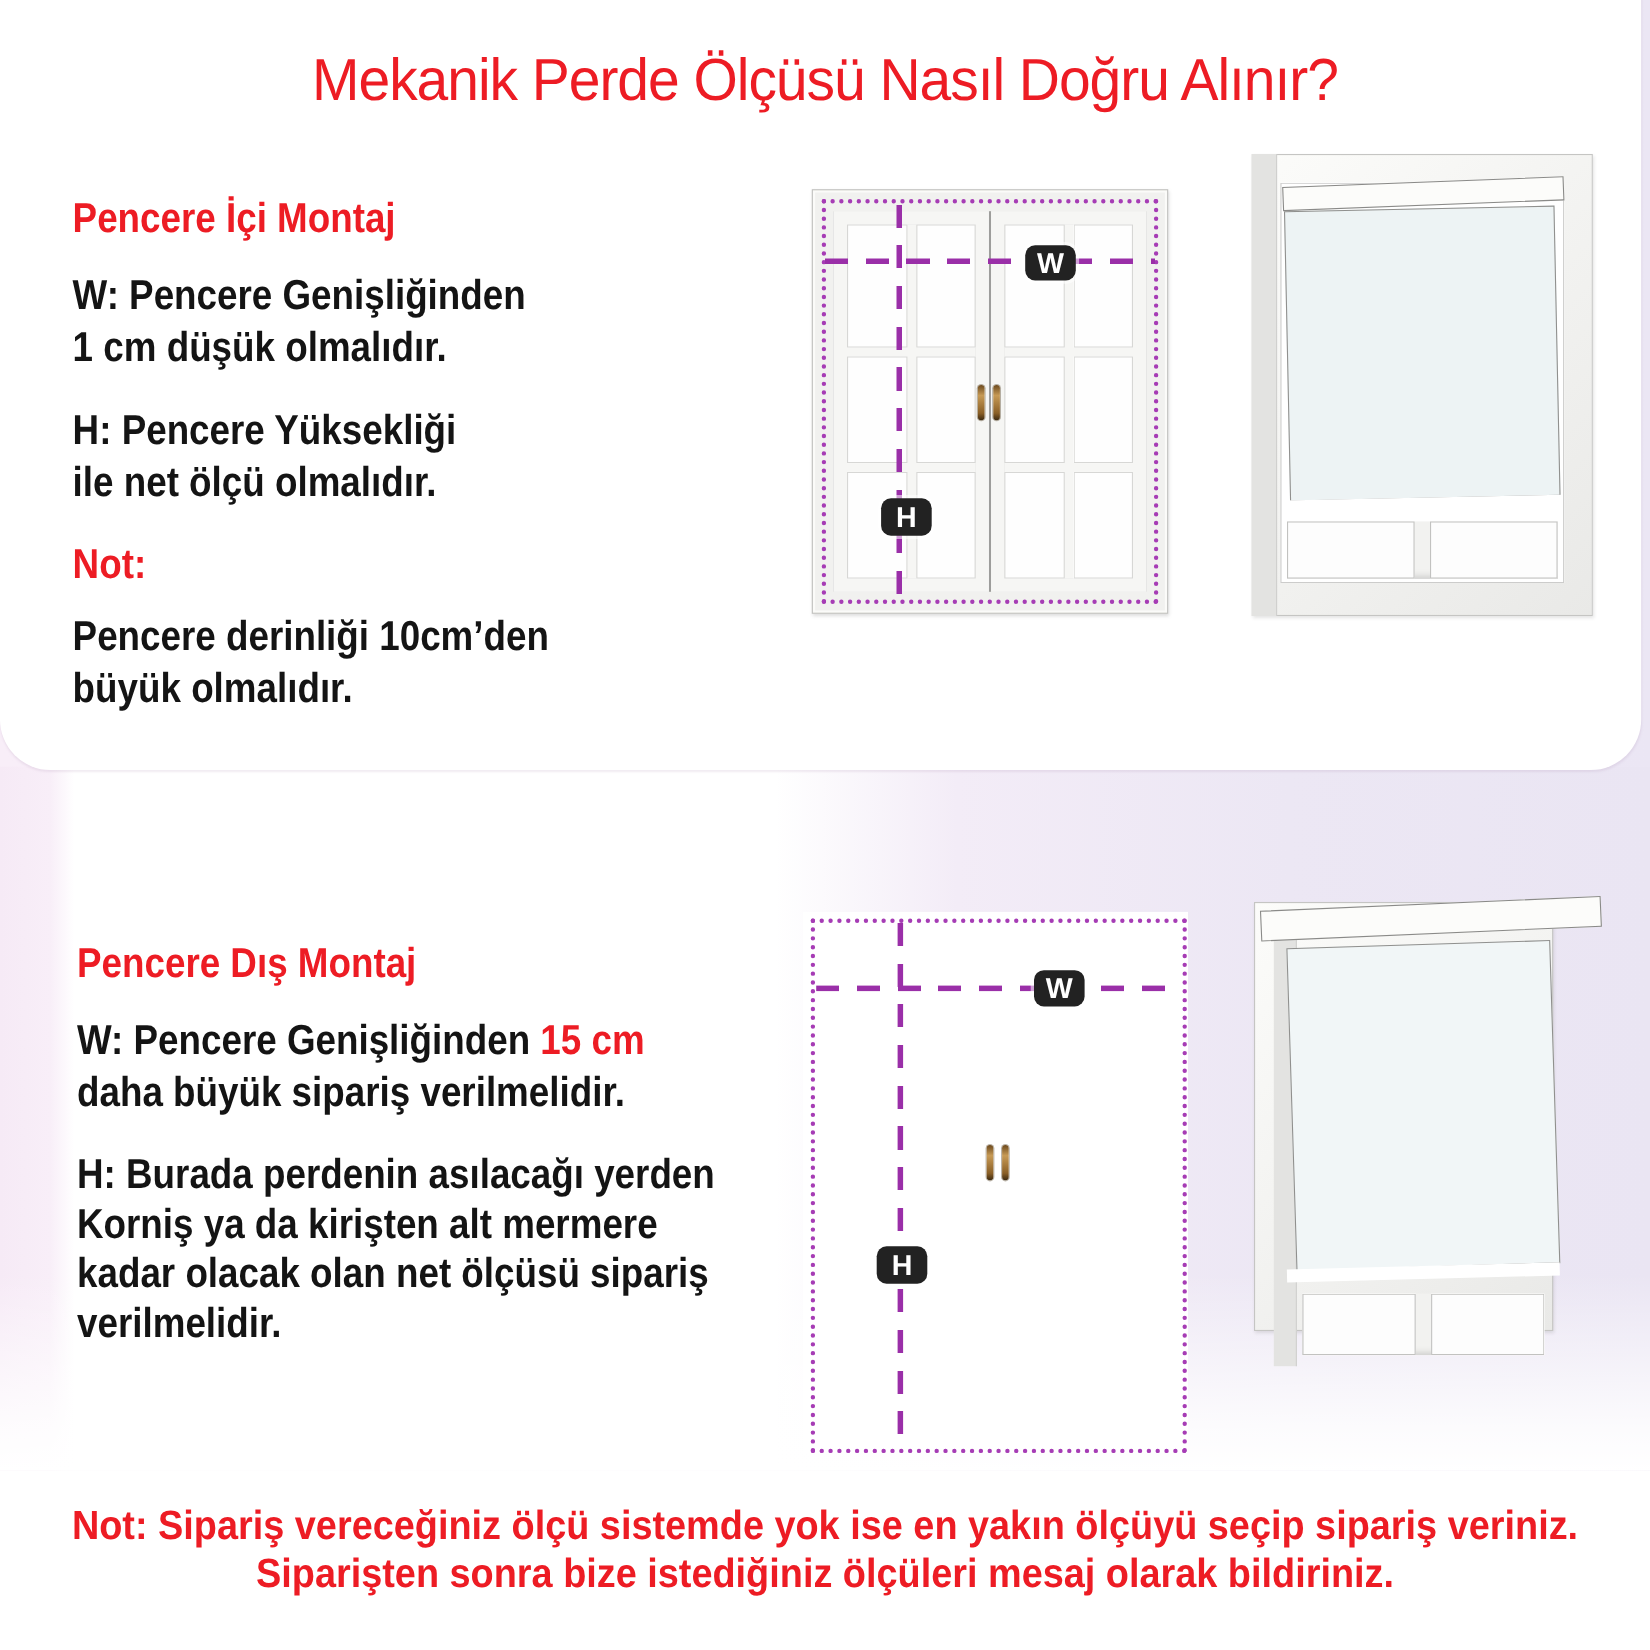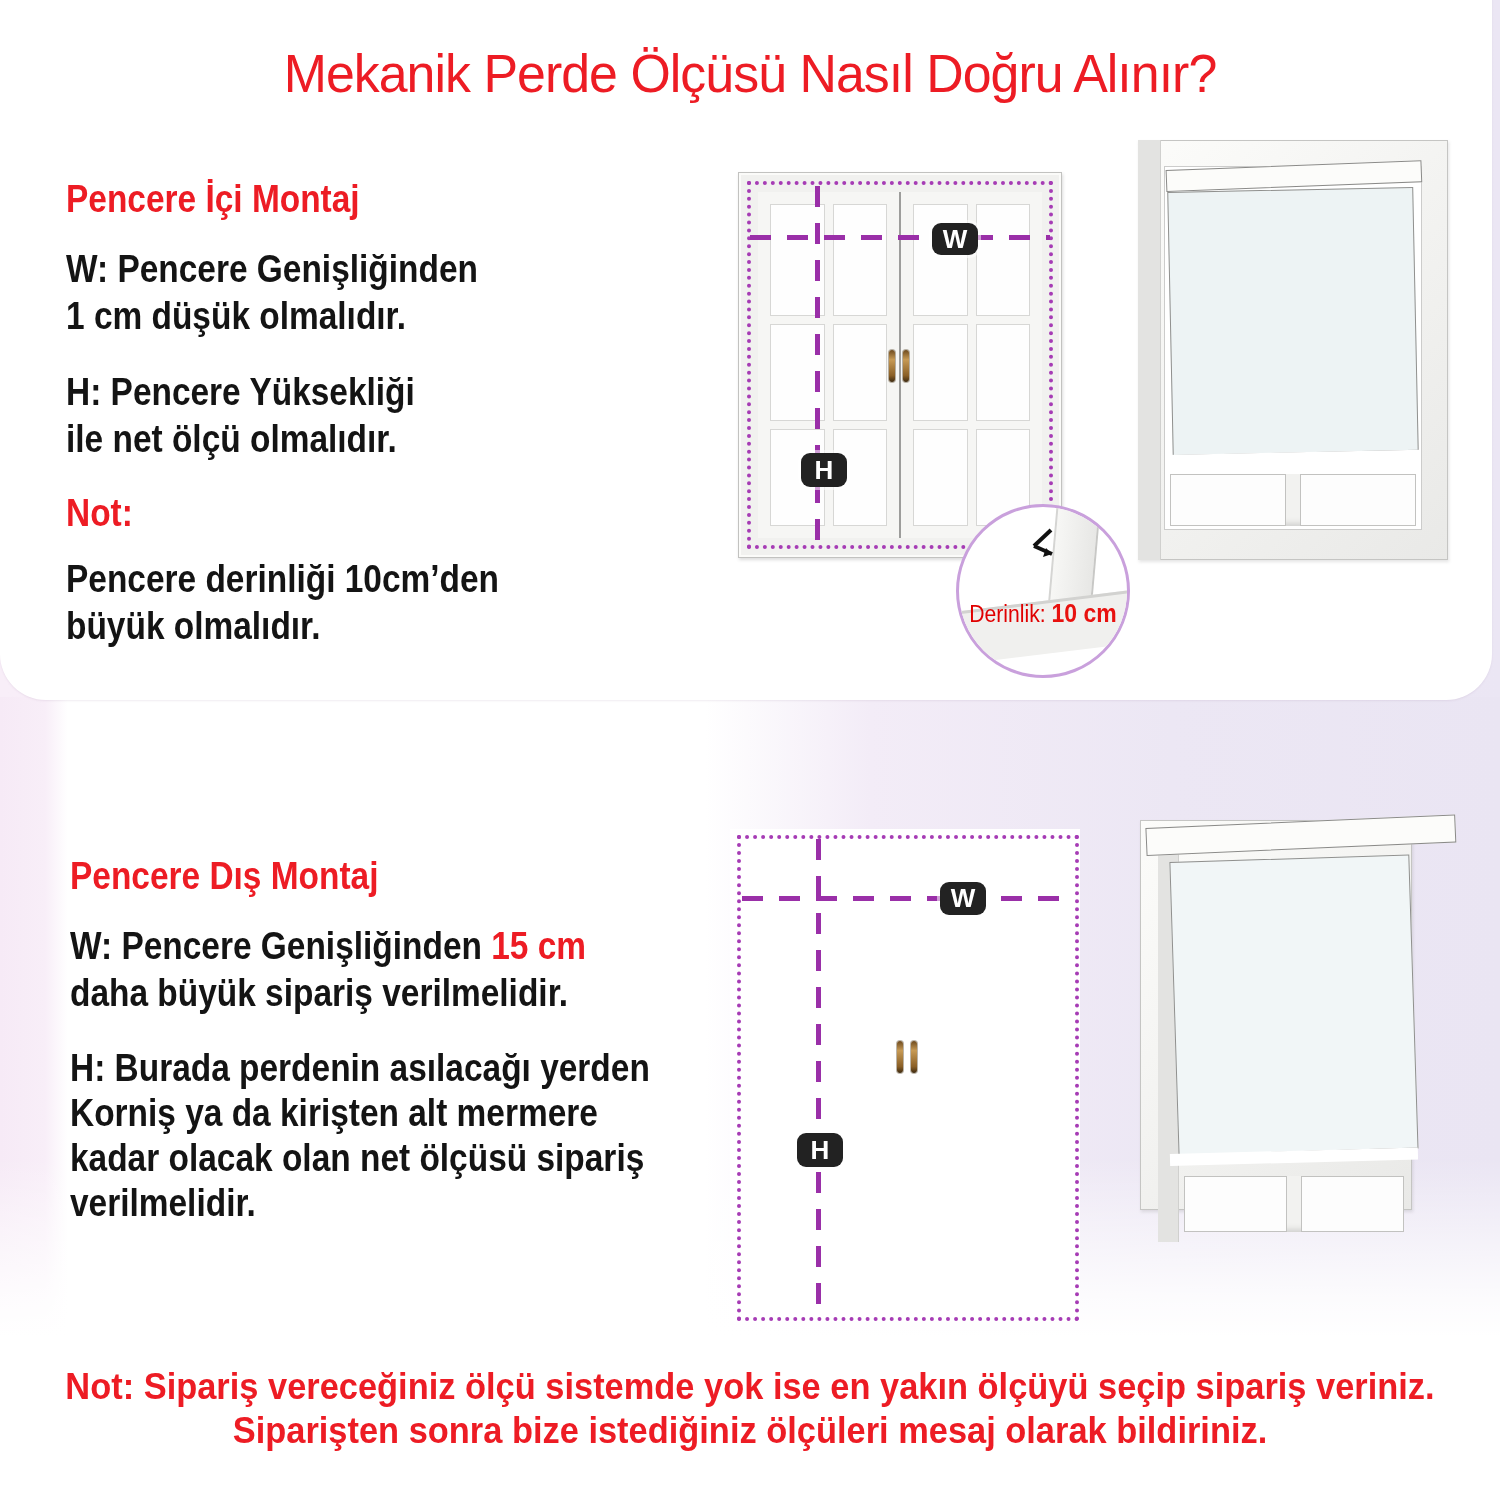--- a/index.html
+++ b/index.html
@@ -121,33 +121,20 @@
     </div>
     <div class="handle" style="left:151px;top:178px;"></div>
     <div class="handle" style="left:165px;top:178px;"></div>
     <div class="dots" style="inset:9px;"></div>
     <div class="dash-h-line" style="left:12px;right:12px;top:63px;"></div>
     <div class="dash-v-line" style="top:14px;bottom:14px;left:77px;"></div>
     <div class="badge" style="left:194px;top:51px;width:46px;height:32px;">W</div>
     <div class="badge" style="left:63px;top:281px;width:46px;height:34px;">H</div>
   </div>
 
-  <div class="circle" style="left:956px;top:504px;">
-    <div class="c-strip-v"></div>
-    <div class="c-sill"></div>
-    <svg class="c-arrow" width="40" height="40" viewBox="0 0 40 40">
-      <path d="M30 3 L13 19" stroke="#111" stroke-width="4" fill="none"></path>
-      <path d="M13 19 L31 27" stroke="#111" stroke-width="4" fill="none"></path>
-      <path d="M31 27 l-9 3 l3 -9 z" fill="#111"></path>
-    </svg>
-    <div class="c-text">
-      <span>Derinlik:</span>
-      <b>10 cm</b>
-    </div>
-  </div>
 
   <div class="blind" style="left:1138px;top:140px;width:310px;height:420px;">
     <div class="bl-frame"></div>
     <div class="bl-face"></div>
     <div class="bl-open" style="left:26px;top:26px;right:26px;bottom:30px;"></div>
     <div class="bl-rail-top" style="left:28px;right:26px;top:30px;height:20px;transform:rotate(-2.2deg);"></div>
     <div class="bl-fabric" style="left:32px;right:32px;top:52px;height:262px;transform:rotate(-1.2deg);"></div>
     <div class="bl-rail-bot" style="left:28px;right:28px;top:315px;height:12px;transform:rotate(-1.2deg);"></div>
     <div class="bl-low" style="left:32px;right:32px;top:334px;bottom:34px;">
       <div class="pane"></div>

